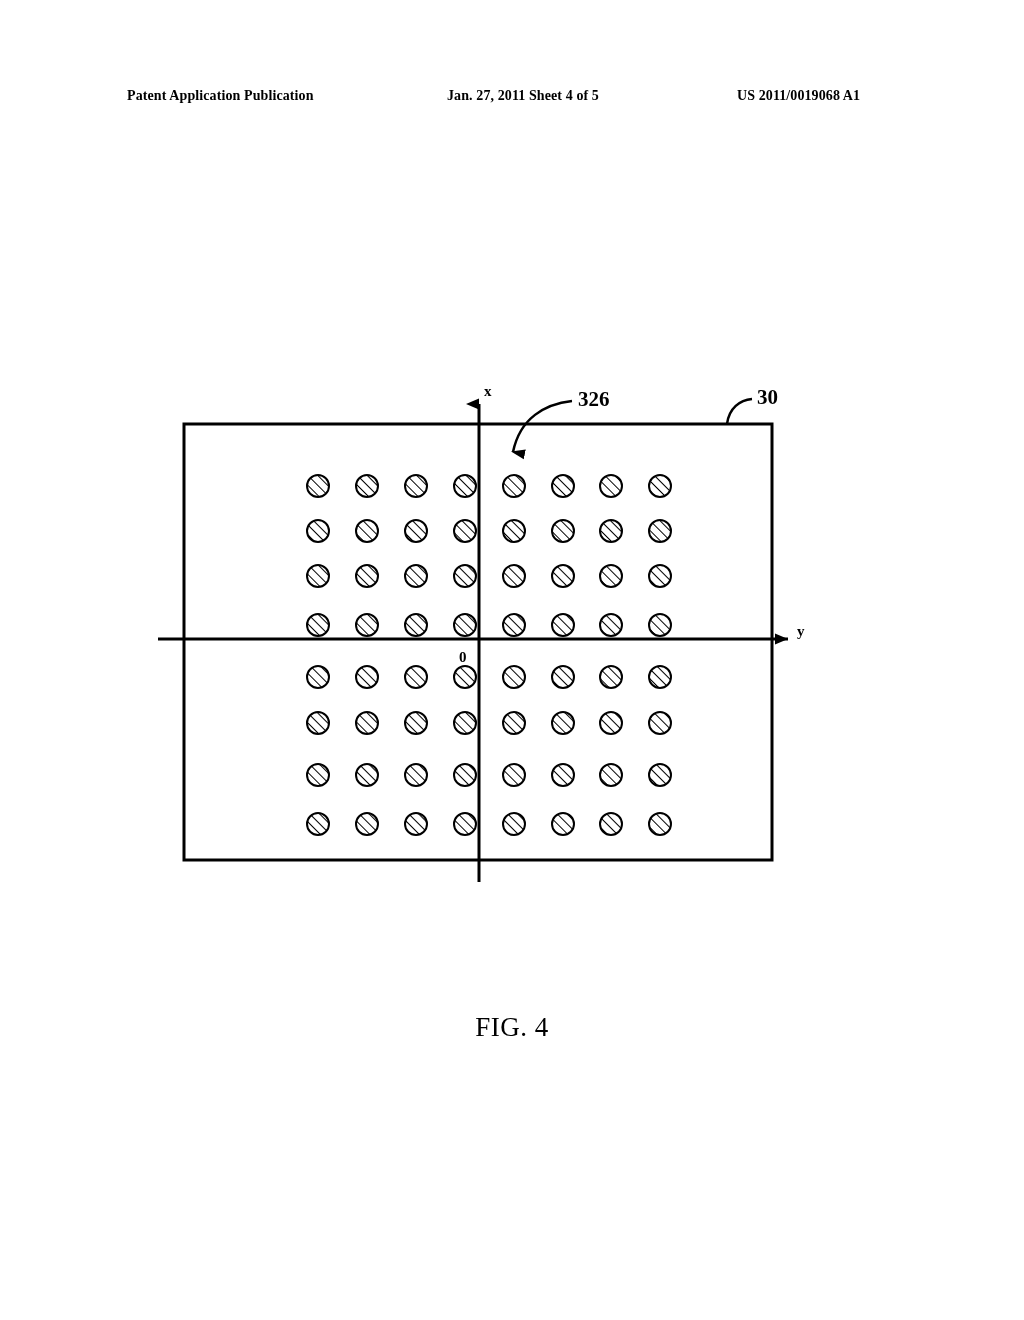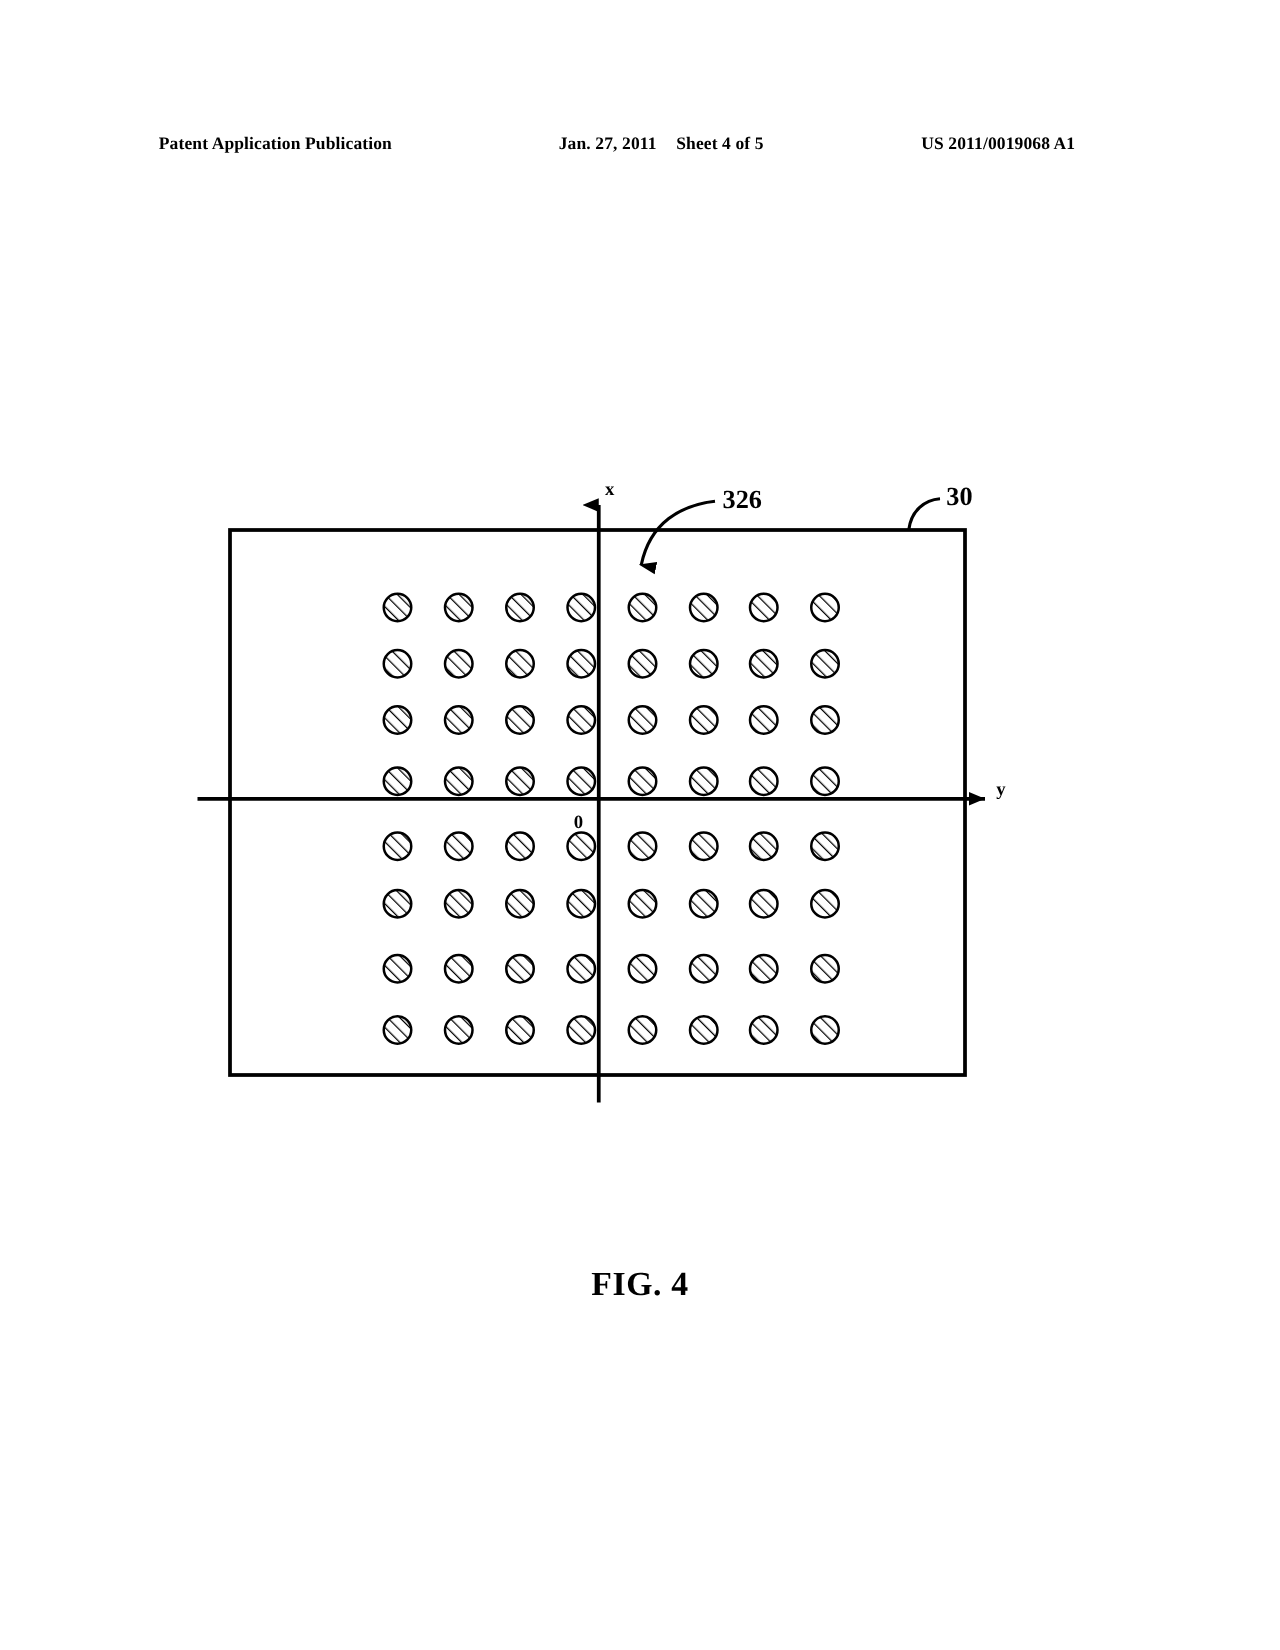--- a/index.html
+++ b/index.html
@@ -26,41 +26,41 @@
     height: 26px;
     display: flex;
     align-items: baseline;
     font-weight: bold;
     font-size: 14px;
     letter-spacing: 0.1px;
     white-space: nowrap;
   }
   #page-header .hdr-left { width: 320px; }
   #page-header .hdr-mid  { width: 290px; }
-  #page-header .hdr-mid .hdr-date  { margin-right: 12px; }
-  #page-header .hdr-right { text-align: right; margin-top: 20px; }
+  #page-header .hdr-mid .hdr-date  { }
+  #page-header .hdr-right { text-align: right; }
 
   
   #figure {
     position: absolute;
     left: 0;
     top: 0;
     width: 1024px;
     height: 1320px;
   }
   #figure svg { display: block; }
 
   
   #fig-caption {
     position: absolute;
     top: 1012px;
     left: 0;
     width: 1024px;
     text-align: center;
-    font-weight: bold;
+    font-weight: normal;
     font-size: 27px;
     letter-spacing: 0.5px;
   }
 
   .svg-label {
     font-family: "Liberation Serif", "DejaVu Serif", serif;
     font-weight: bold;
     fill: #000000;
   }
   .axis-name { font-size: 15px; }

